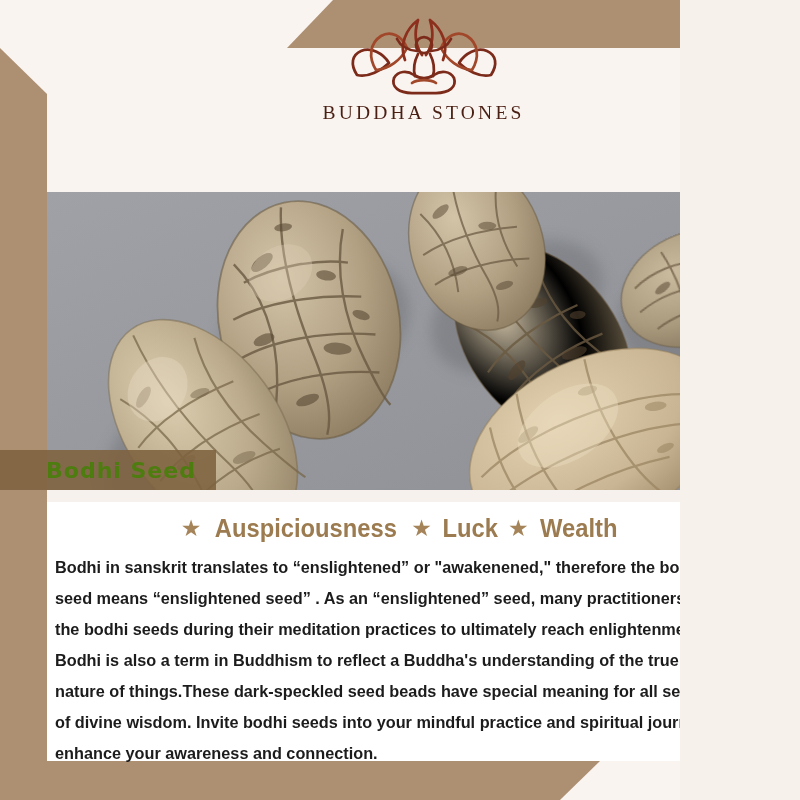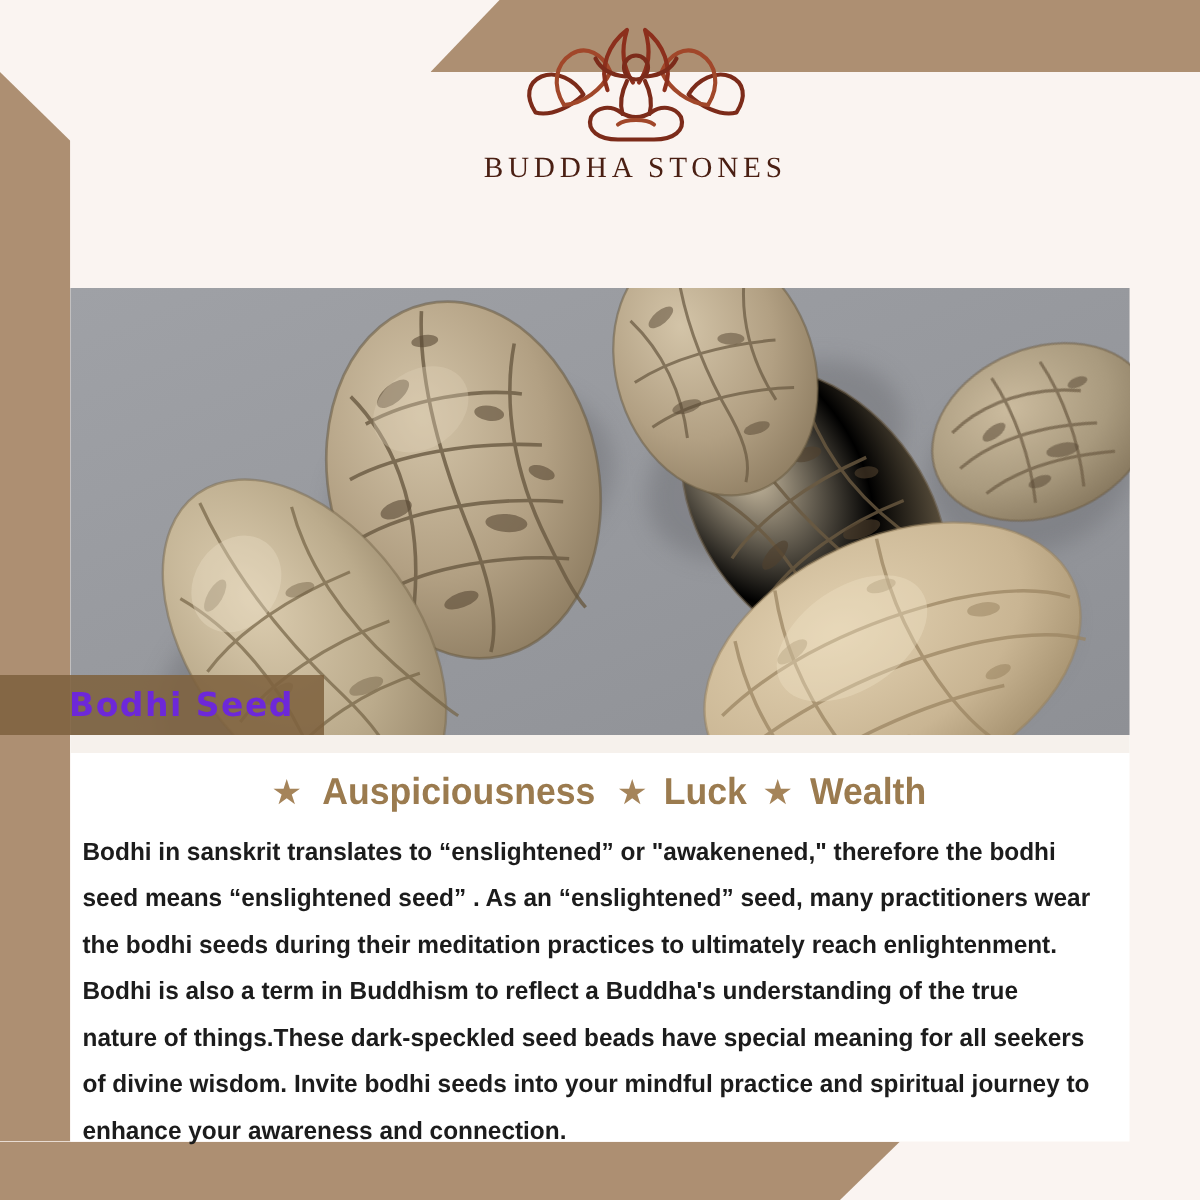--- a/index.html
+++ b/index.html
@@ -8,21 +8,21 @@
   }
   body {
     width: 800px;
     height: 800px;
     overflow: hidden;
     font-family: "Liberation Sans", sans-serif;
     background: #f7f1ec;
   }
   #poster {
     position: relative;
-    width: 800px;
+    width: 680px;
     height: 800px;
     background: #faf4f1;
     overflow: hidden;
   }
 
   
   .band {
     position: absolute;
     background: #ad8f72;
   }
@@ -138,21 +138,21 @@
     top: 450px;
     left: 0;
     width: 216px;
     height: 40px;
     background: rgba(126, 98, 63, 0.88);
     display: flex;
     align-items: center;
     z-index: 5;
   }
   #seed-label-text {
-    color: #6d28d9;
+    color: #4d7c0f;
     font-size: 22px;
     font-weight: 700;
     letter-spacing: 1.0px;
     padding-left: 46px;
     font-family: "DejaVu Sans", sans-serif;
     white-space: nowrap;
   }
 
   
   #content {

